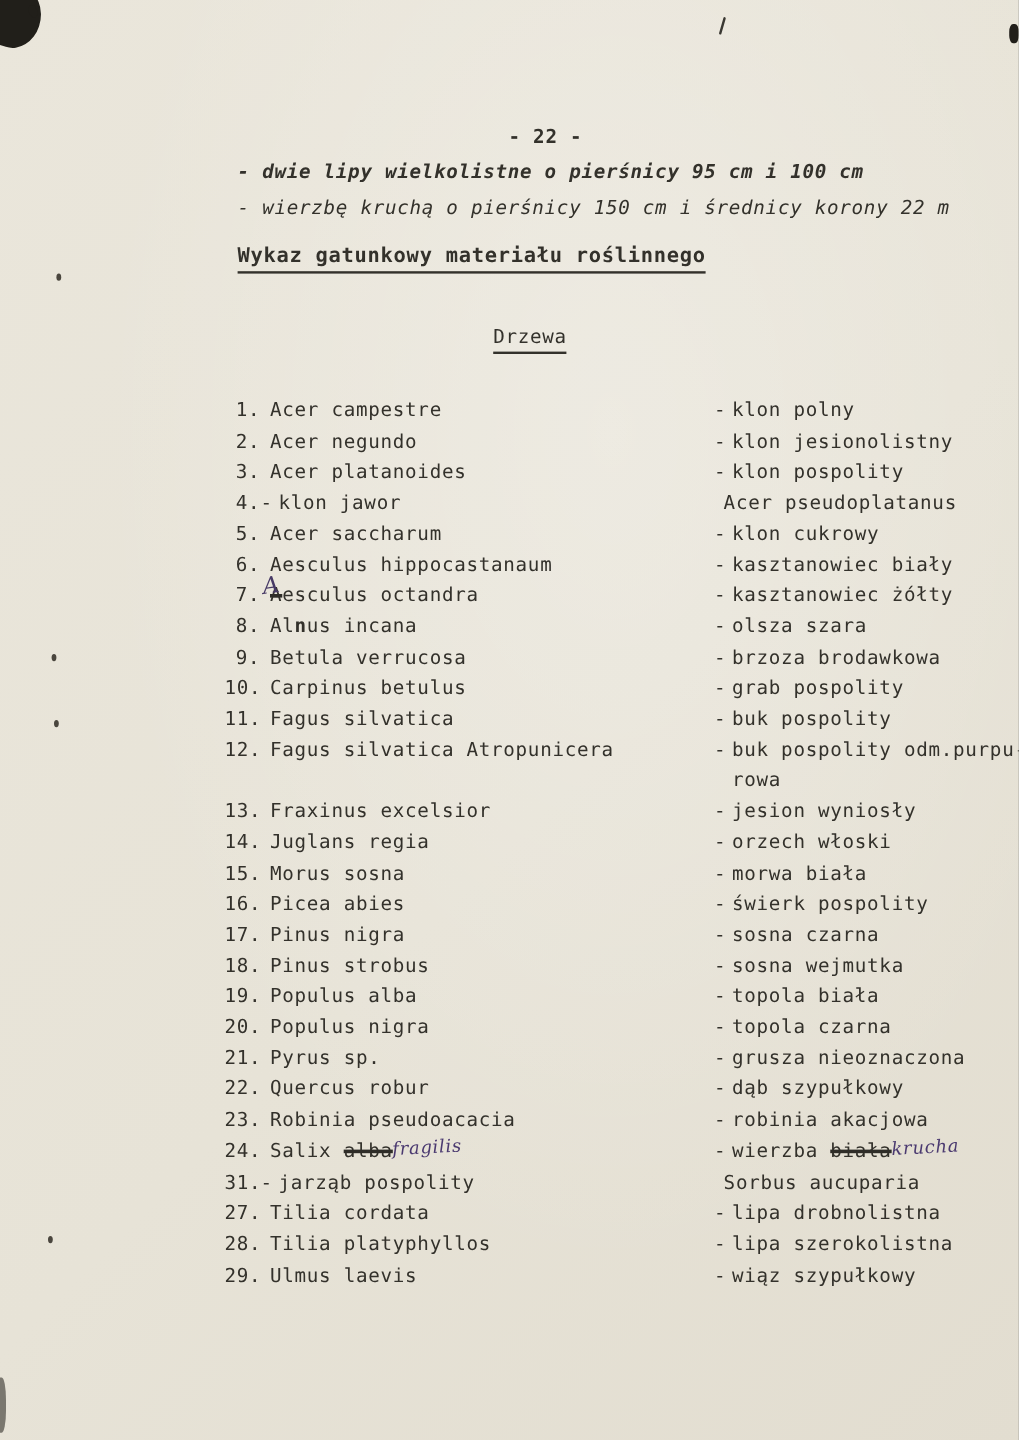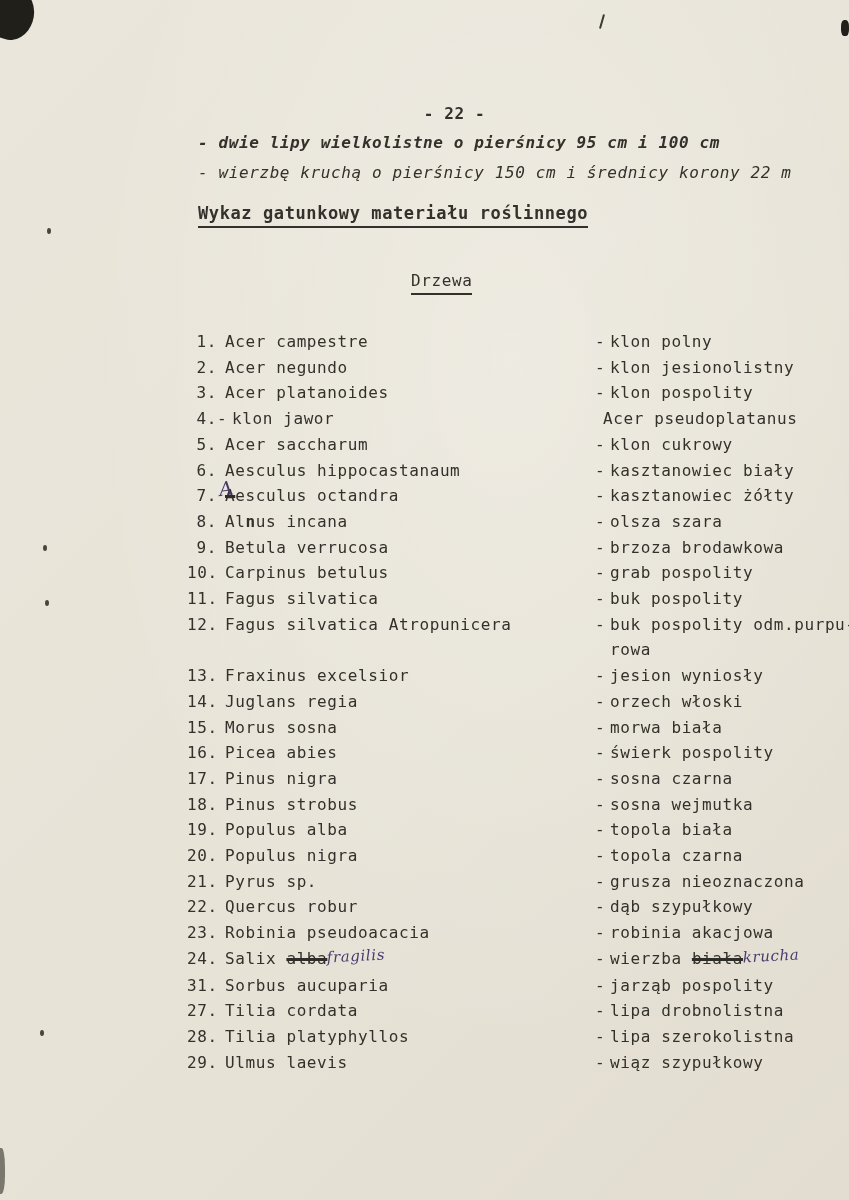--- a/index.html
+++ b/index.html
@@ -210,22 +210,22 @@
         <div class="cell latin"><span>Robinia pseudoacacia</span></div>
         <div class="cell polish"><span class="dash">-</span><span><span>robinia akacjowa</span></span></div>
       </div>
       <div class="row">
         <div class="cell num">24.</div>
         <div class="cell latin"><span>Salix </span><span class="struck">alba</span><span class="hand">fragilis</span></div>
         <div class="cell polish"><span class="dash">-</span><span><span>wierzba </span><span class="struck">biała</span><span class="hand">krucha</span></span></div>
       </div>
       <div class="row">
         <div class="cell num">31.</div>
+        <div class="cell polish"><span class="dash">-</span><span><span>jarząb pospolity</span></span></div>
         <div class="cell latin"><span>Sorbus aucuparia</span></div>
-        <div class="cell polish"><span class="dash">-</span><span><span>jarząb pospolity</span></span></div>
       </div>
       <div class="row">
         <div class="cell num">27.</div>
         <div class="cell latin"><span>Tilia cordata</span></div>
         <div class="cell polish"><span class="dash">-</span><span><span>lipa drobnolistna</span></span></div>
       </div>
       <div class="row">
         <div class="cell num">28.</div>
         <div class="cell latin"><span>Tilia platyphyllos</span></div>
         <div class="cell polish"><span class="dash">-</span><span><span>lipa szerokolistna</span></span></div>

